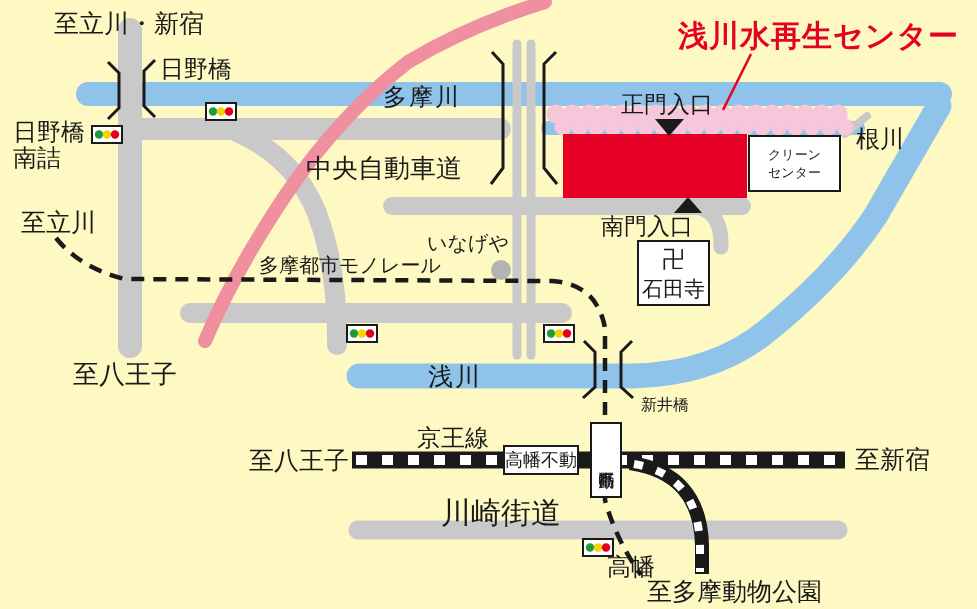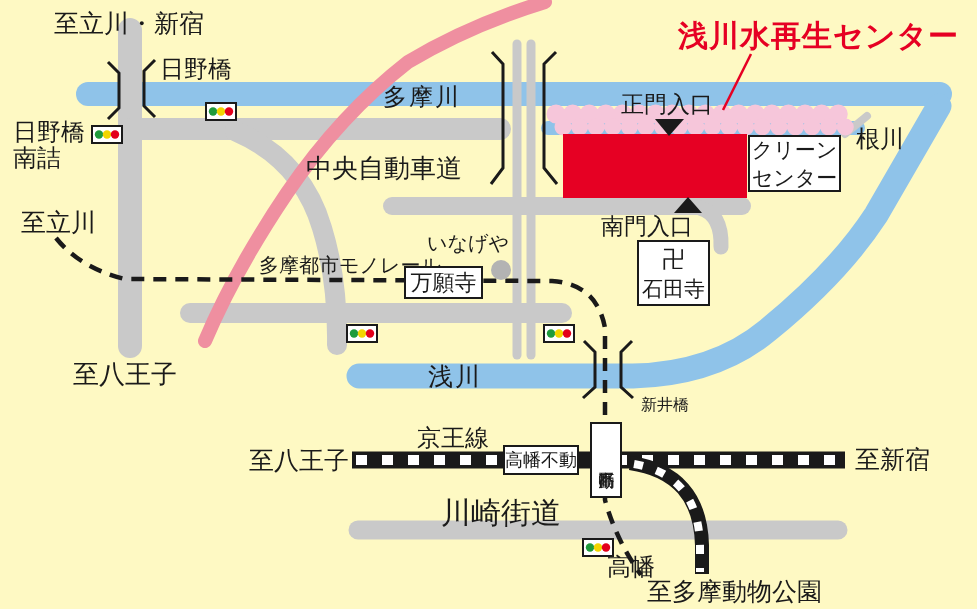--- a/index.html
+++ b/index.html
@@ -101,31 +101,28 @@
 <div class="lbl" style="left:54px;top:10px;font-size:25px;">至立川・新宿</div>
 <div class="lbl" style="left:160px;top:56px;font-size:24px;">日野橋</div>
 <div class="lbl" style="left:13px;top:119px;font-size:24px;">
   <div>日野橋</div>
   <div>南詰</div>
 </div>
 <div class="lbl" style="left:383px;top:84px;font-size:24px;letter-spacing:2px;">多摩川</div>
 <div class="lbl red" style="left:678px;top:20px;font-size:30px;letter-spacing:1px;">浅川水再生センター</div>
 <div class="lbl" style="left:621px;top:92px;font-size:23px;">正門入口</div>
 <div class="lbl" style="left:856px;top:126px;font-size:24px;">根川</div>
-<div class="box" style="left:748px;top:135px;width:89px;height:53px;font-size:21px;">
+<div class="box" style="left:748px;top:135px;width:89px;height:53px;font-size:13px;">
   <div>クリーン</div>
   <div>センター</div>
 </div>
 <div class="lbl" style="left:298px;top:154px;font-size:26px;margin-left:8px;">中央自動車道</div>
 <div class="lbl" style="left:21px;top:209px;font-size:25px;">至立川</div>
 <div class="lbl" style="left:259px;top:255px;font-size:20px;">多摩都市モノレール</div>
 <div class="lbl" style="left:413px;top:233px;font-size:20px;margin-left:14px;">いなげや</div>
-<div class="box" style="left:404px;top:266px;width:75px;height:29px;font-size:22px;">
-  <div>万願寺</div>
-</div>
 <div class="lbl" style="left:601px;top:214px;font-size:23px;">南門入口</div>
 <div class="box" style="left:637px;top:240px;width:69px;height:62px;font-size:21px;">
   <div style="font-size:23px;">卍</div>
   <div>石田寺</div>
 </div>
 <div class="lbl" style="left:73px;top:360px;font-size:26px;">至八王子</div>
 <div class="lbl" style="left:428px;top:363px;font-size:25px;letter-spacing:2px;">浅川</div>
 <div class="lbl" style="left:641px;top:396px;font-size:16px;">新井橋</div>
 <div class="lbl" style="left:417px;top:425px;font-size:24px;">京王線</div>
 <div class="lbl" style="left:249px;top:447px;font-size:25px;">至八王子</div>

